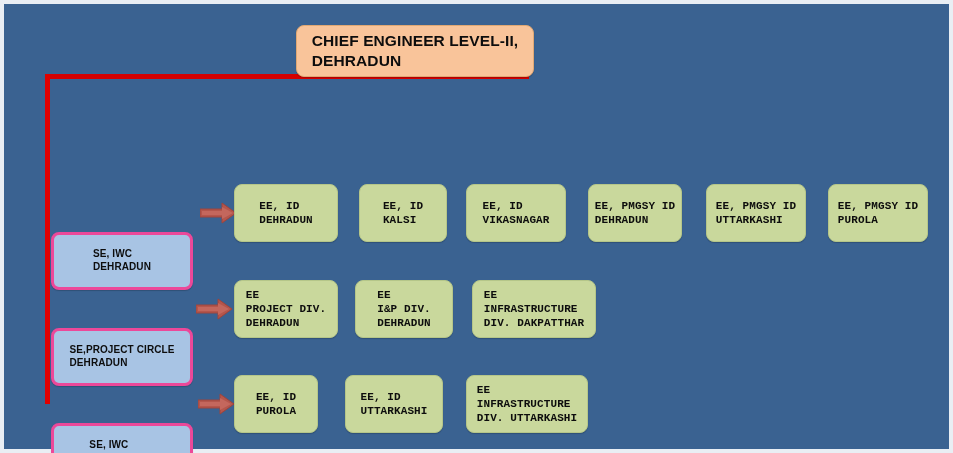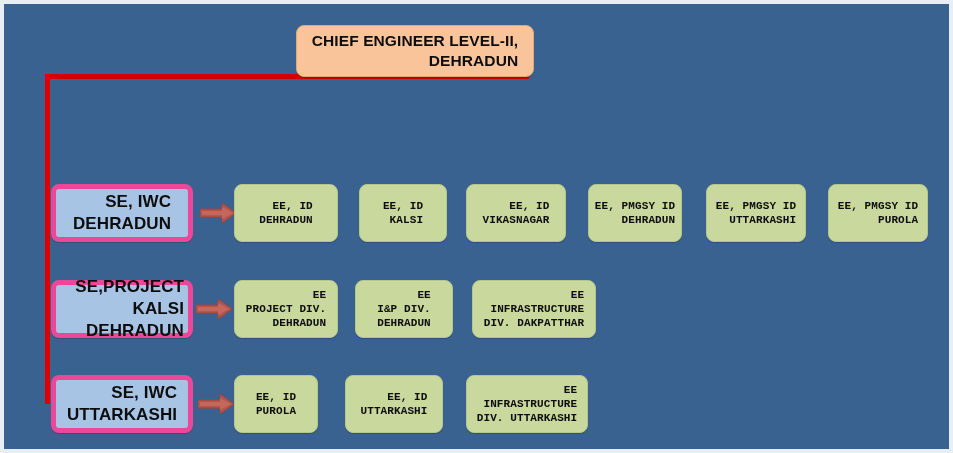--- a/index.html
+++ b/index.html
@@ -30,21 +30,21 @@
     background: #3a6291;
     box-sizing: border-box;
   }
 
   .node {
     position: absolute;
     box-sizing: border-box;
     display: flex;
     align-items: center;
     justify-content: center;
-    text-align: right;
+    text-align: left;
     border-radius: 8px;
     color: #0d0d0d;
     font-weight: bold;
     line-height: 1.28;
     letter-spacing: 0.1px;
     padding: 2px 4px;
     white-space: pre-line;
   }
 
   .node-ce {
@@ -54,23 +54,24 @@
     box-shadow: 0 1px 1px rgba(0,0,0,0.18);
   }
   .node-sso {
     background: #91b4da;
     border: 1px solid #7ea2cb;
     font-size: 14px;
     box-shadow: 0 1px 1px rgba(0,0,0,0.18);
   }
   .node-se {
     background: #a8c4e4;
-    border: 5px solid #ec4899;
-    font-size: 17px;
+    border: 3px solid #ec4899;
+    font-size: 10px;
     box-shadow: 0 1px 1px rgba(0,0,0,0.18);
+    margin-top: 48px;
   }
   .node-ee {
     background: #c9d89c;
     border: 1px solid #b5c689;
     font-size: 11px;
     box-shadow: 0 1px 1px rgba(0,0,0,0.18);
     font-family: Liberation Mono, monospace;
   }
 
   
@@ -119,21 +120,21 @@
 KALSI</div>
   <div class="node node-ee" style="left:466px; top:184px; width:100px; height:58px;">EE, ID
 VIKASNAGAR</div>
   <div class="node node-ee" style="left:588px; top:184px; width:94px; height:58px;">EE, PMGSY ID
 DEHRADUN</div>
   <div class="node node-ee" style="left:706px; top:184px; width:100px; height:58px;">EE, PMGSY ID
 UTTARKASHI</div>
   <div class="node node-ee" style="left:828px; top:184px; width:100px; height:58px;">EE, PMGSY ID
 PUROLA</div>
 
-  <div class="node node-se" style="left:51px; top:280px; width:142px; height:58px;">SE,PROJECT KALSI
+  <div class="node node-se" style="left:51px; top:280px; width:142px; height:58px;">SE,PROJECT CIRCLE
 DEHRADUN</div>
 
   <svg class="arrow" style="left:196px; top:297px;" viewBox="0 0 36 24">
     <polygon points="0,8 22,8 22,2 36,12 22,22 22,16 0,16" fill="#b5564c" stroke="#9e443c" stroke-width="1"></polygon>
     <polygon points="2,10 22,10 22,6 33,12 22,18 22,14 2,14" fill="#c4675d"></polygon>
   </svg>
 
   <div class="node node-ee" style="left:234px; top:280px; width:104px; height:58px;">EE
 PROJECT  DIV.
 DEHRADUN</div>

